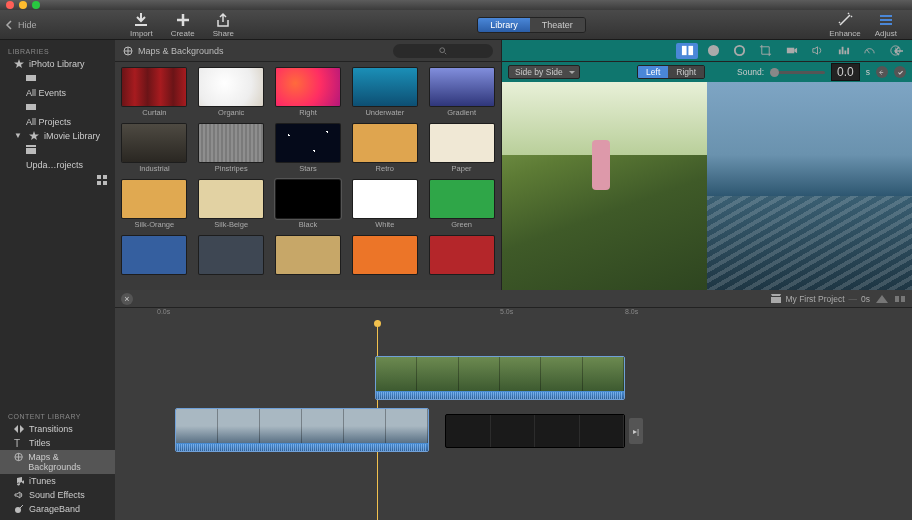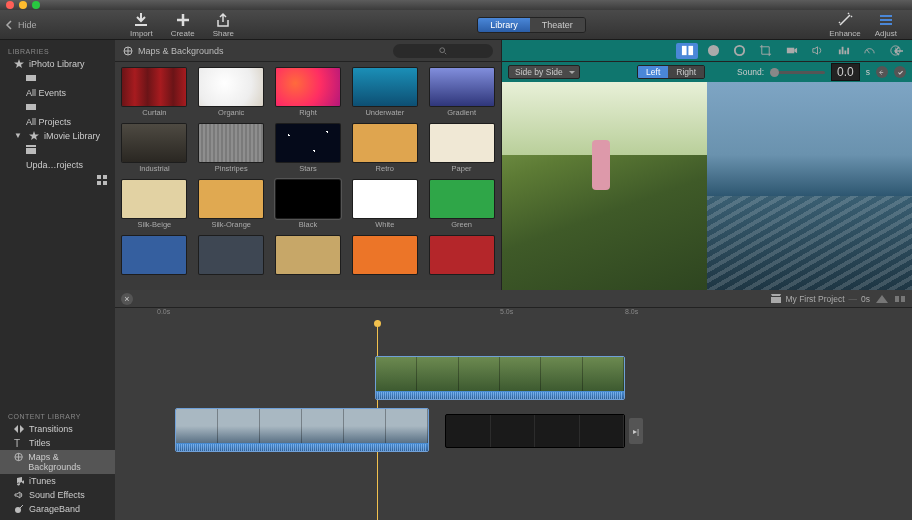--- a/index.html
+++ b/index.html
@@ -325,26 +325,26 @@
             </div>
             <div class="thumb">
               <div class="swatch sw-retro"></div>
               <div class="tlabel">Retro</div>
             </div>
             <div class="thumb">
               <div class="swatch sw-paper"></div>
               <div class="tlabel">Paper</div>
             </div>
             <div class="thumb">
+              <div class="swatch sw-so"></div>
+              <div class="tlabel">Silk-Orange</div>
+            </div>
+            <div class="thumb">
               <div class="swatch sw-sb"></div>
               <div class="tlabel">Silk-Beige</div>
-            </div>
-            <div class="thumb">
-              <div class="swatch sw-so"></div>
-              <div class="tlabel">Silk-Orange</div>
             </div>
             <div class="thumb">
               <div class="swatch sw-black"></div>
               <div class="tlabel">Black</div>
             </div>
             <div class="thumb">
               <div class="swatch sw-white"></div>
               <div class="tlabel">White</div>
             </div>
             <div class="thumb">

